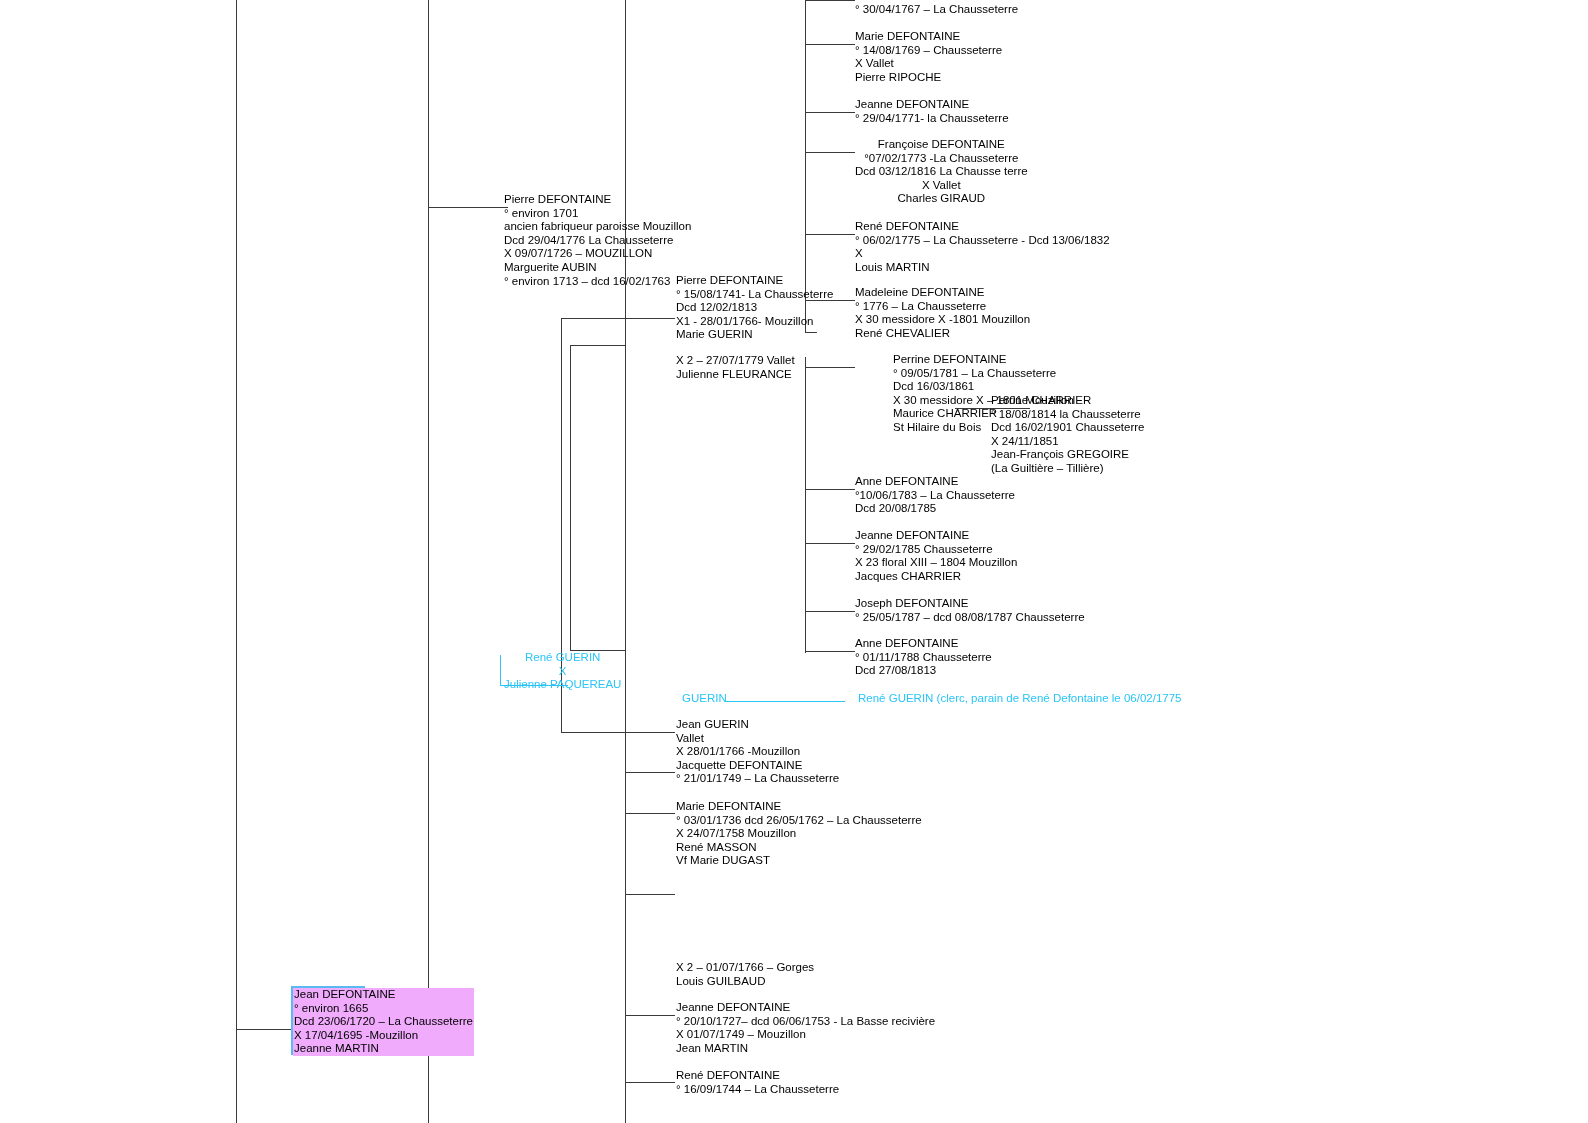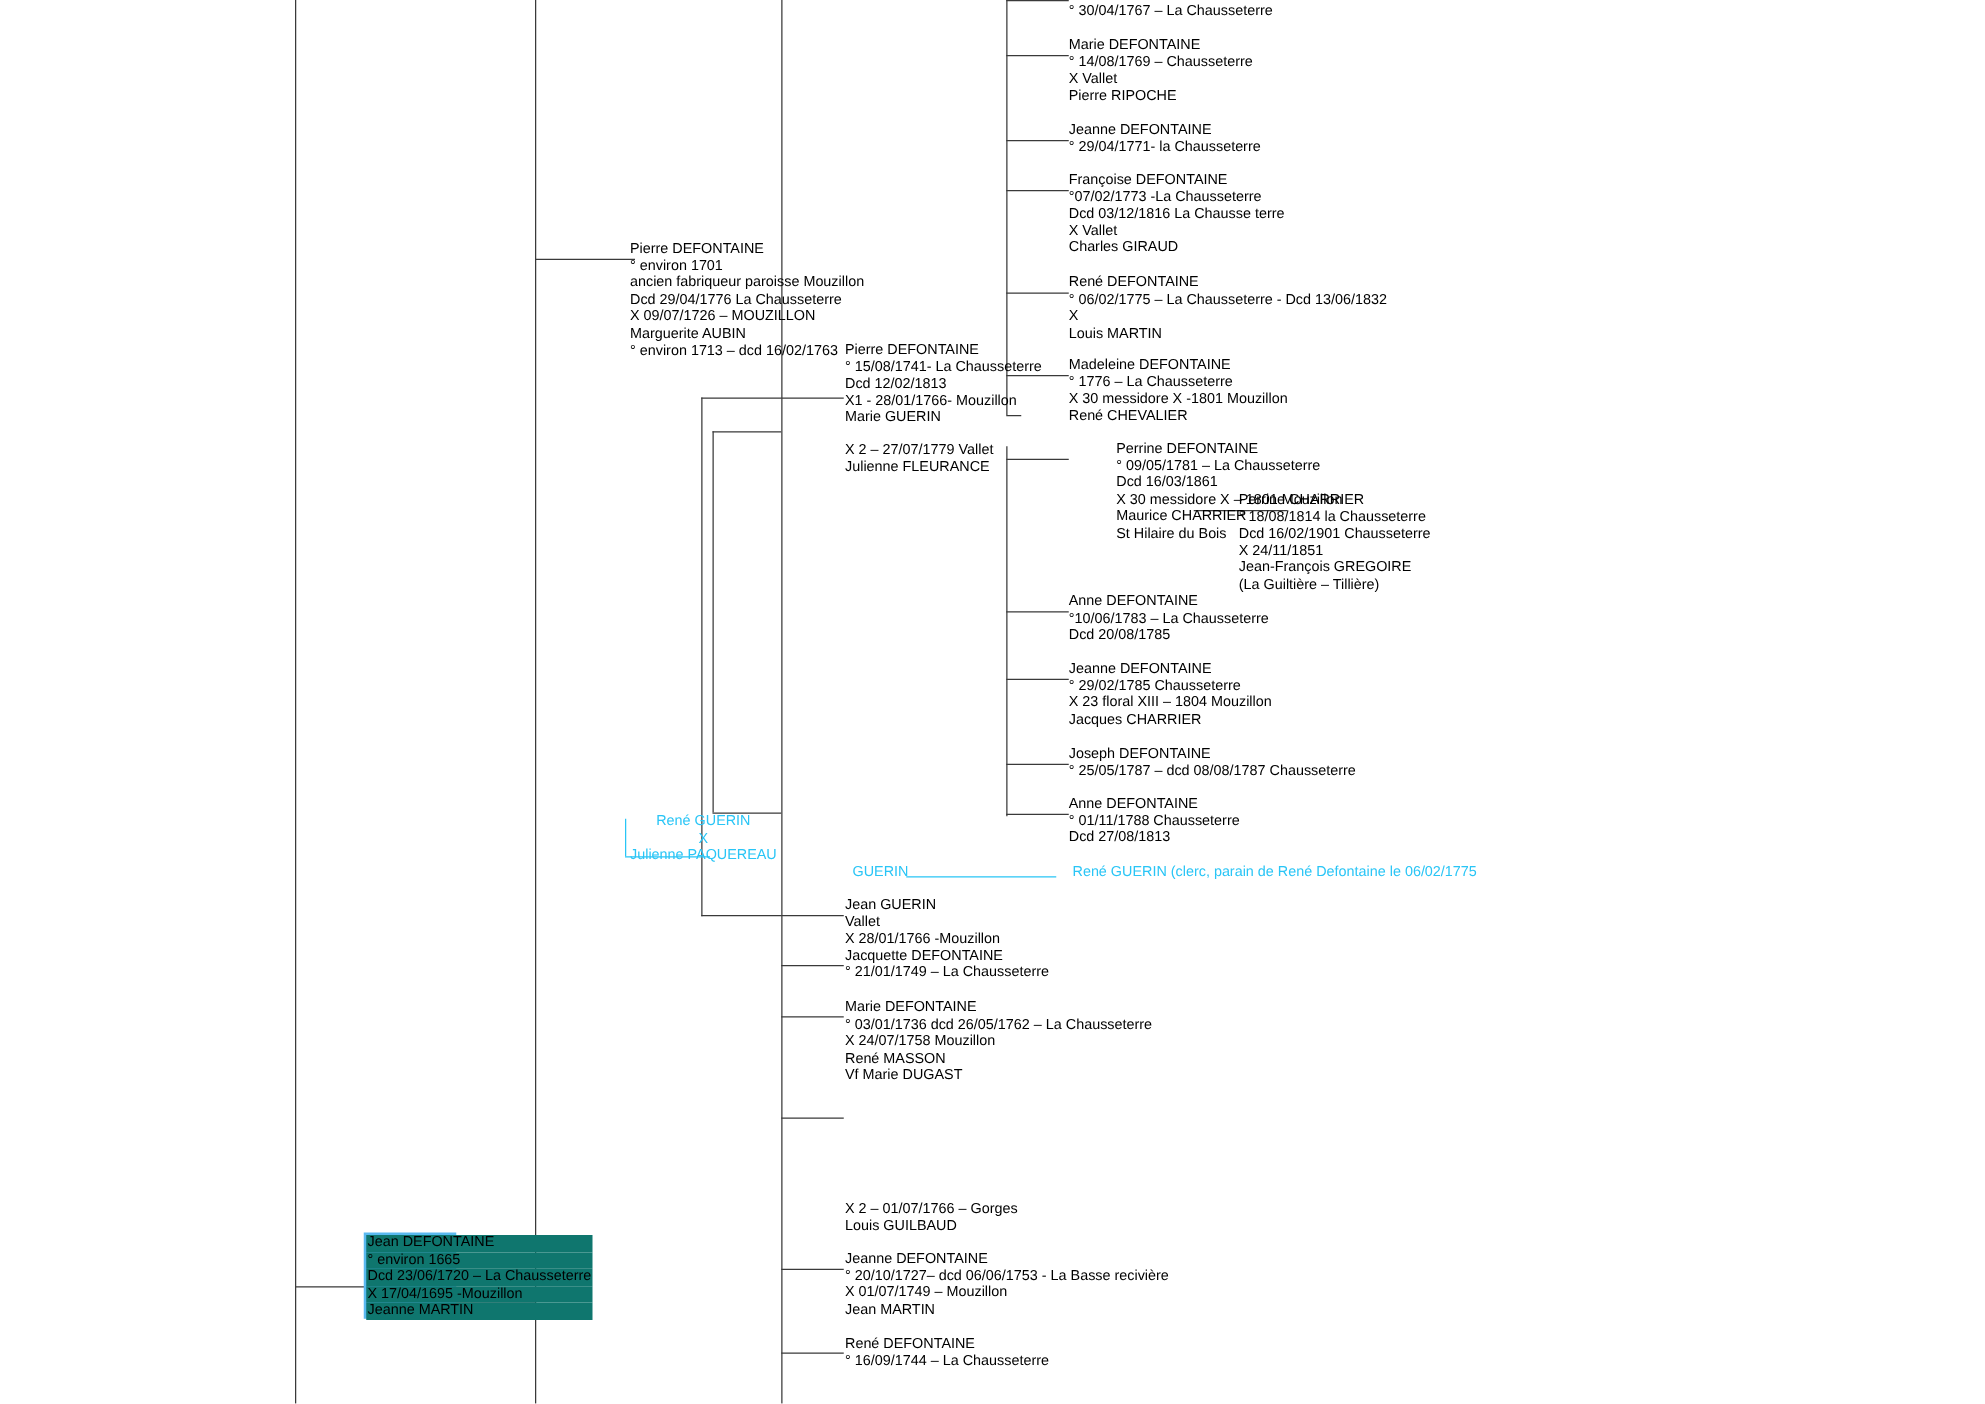--- a/index.html
+++ b/index.html
@@ -7,21 +7,21 @@
   #page{
     position:relative;
     width:1326px;
     height:1123px;
     background:#ffffff;
     font-family:"Liberation Sans","DejaVu Sans",sans-serif;
     overflow:hidden;
   }
   .node{position:absolute;font-size:11.5px;line-height:13.6px;color:#000000;white-space:nowrap;}
   .node .ln{display:block;}
-  .hl{background:#0f766e;display:inline-block;padding:0 1px;}
+  .hl{background:#f0abfc;display:inline-block;padding:0 1px;}
   .cy{color:#29C5F6;text-align:center;}
   .vline{position:absolute;background:#3a3a3a;width:1px;}
   .hline{position:absolute;background:#3a3a3a;height:1px;}
   .vline.cyl{background:#29C5F6;width:1px;}
   .hline.cyl{background:#29C5F6;height:1px;}
   .xmark{position:absolute;font-size:9px;font-family:"Liberation Sans",sans-serif;color:#1a6ea8;}
   .hlbox{position:absolute;background:#5AB9F0;}
 </style>
 </head>
 <body>
@@ -82,21 +82,21 @@
     <span class="ln">° 14/08/1769 – Chausseterre</span>
     <span class="ln">X Vallet</span>
     <span class="ln">Pierre RIPOCHE</span>
   </div>
 
   <div class="node" style="left:855px;top:98px;">
     <span class="ln">Jeanne DEFONTAINE</span>
     <span class="ln">° 29/04/1771- la Chausseterre</span>
   </div>
 
-  <div class="node" style="left:855px;top:138px;">
+  <div class="node" style="left:855px;top:138px;text-align:center;">
     <span class="ln">Françoise DEFONTAINE</span>
     <span class="ln">°07/02/1773 -La Chausseterre</span>
     <span class="ln">Dcd 03/12/1816 La Chausse terre</span>
     <span class="ln">X Vallet</span>
     <span class="ln">Charles GIRAUD</span>
   </div>
 
   <div class="node" style="left:855px;top:220px;">
     <span class="ln">René DEFONTAINE</span>
     <span class="ln">° 06/02/1775 – La Chausseterre - Dcd 13/06/1832</span>

